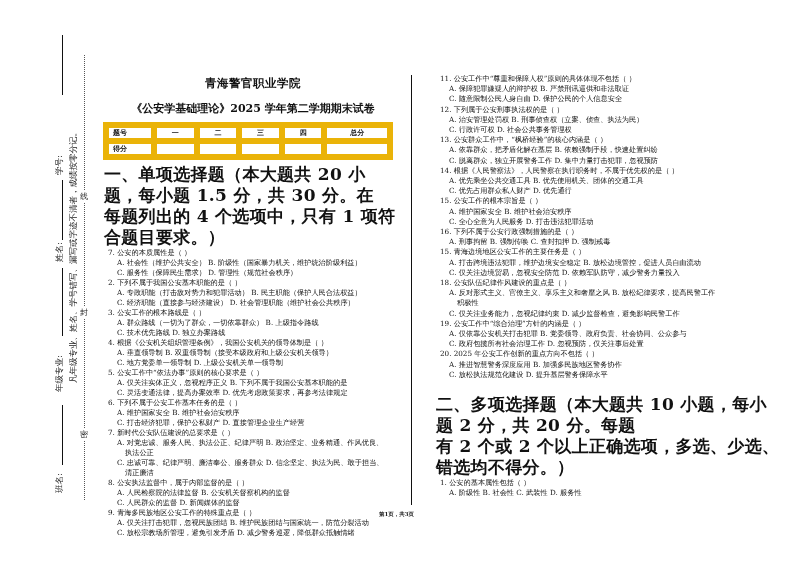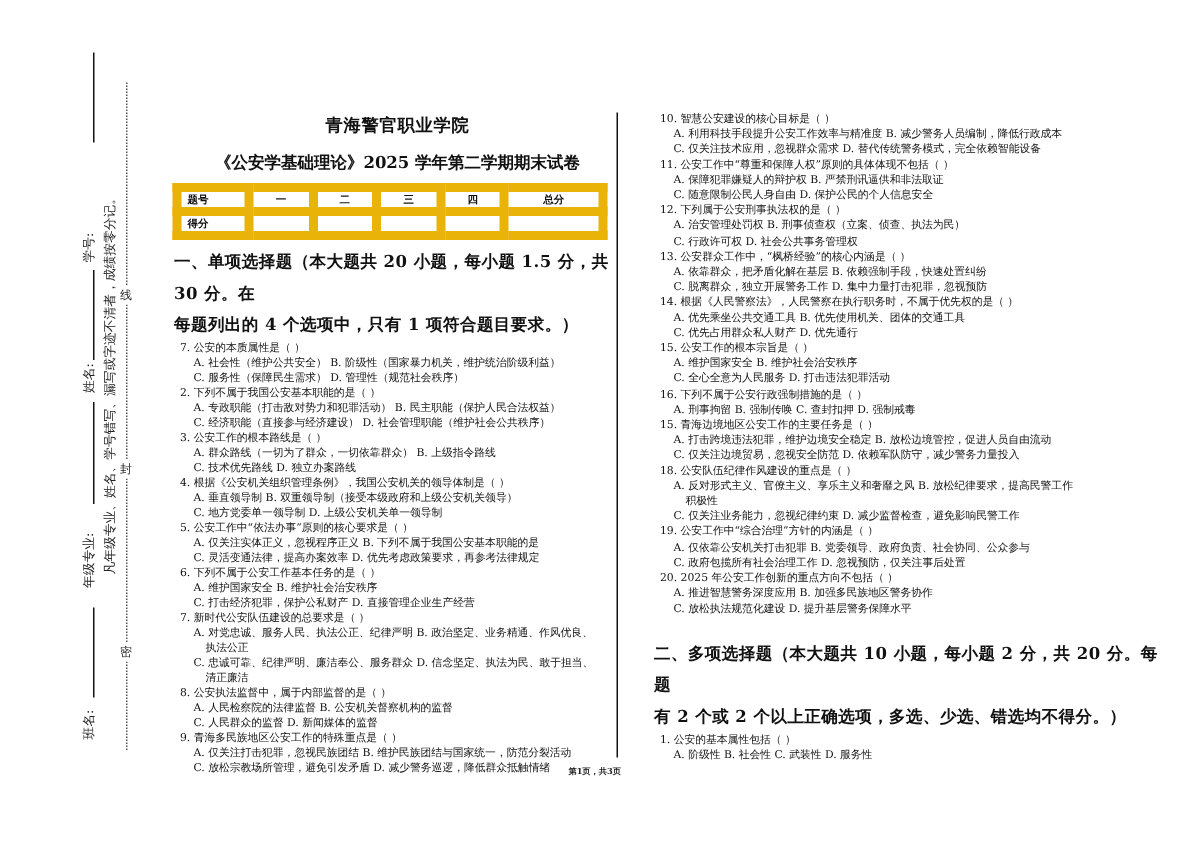--- a/index.html
+++ b/index.html
@@ -9,31 +9,31 @@
 
   
   .margin-col { position:absolute; top:0; left:0; width:95px; height:561px; }
   .vline { position:absolute; left:62px; width:1px; background:#111; }
   .dotline { position:absolute; left:84px; top:55px; height:445px; border-left:1px dotted #555; }
   .vtext { position:absolute; transform-origin:left top; transform:rotate(-90deg);
            font-size:8.5px; white-space:nowrap; color:#222; }
   .seal-char { position:absolute; left:80px; font-size:8px; background:#fff; color:#222; padding:1px 0; }
 
   
-  .col-left { position:absolute; left:120px; top:72px; width:290px; }
+  .col-left { position:absolute; left:108px; top:72px; width:290px; }
   .col-right { position:absolute; left:440px; top:74px; width:340px; }
   .divider { position:absolute; left:411px; top:75px; width:1px; height:430px; background:#111; }
 
   .school { text-align:center; font-size:11.5px; font-weight:bold; margin:4px 0 10px 0; letter-spacing:0.5px; }
   .exam-title { text-align:center; font-size:11px; font-weight:bold; margin-bottom:6px; }
   table.score { border-collapse:collapse; width:290px; font-size:7px; font-weight:bold; margin-left:-5px; }
   table.score td { border:6px solid #eab308; height:9px; text-align:center; padding:0; }
   table.score td:first-child { text-align:left; padding-left:4px; width:38px; }
 
-  .sec-title { font-size:11px; font-weight:bold; line-height:21px; margin:4px 0 0 -4px; letter-spacing:0.3px; }
+  .sec-title { font-size:17px; font-weight:bold; line-height:21px; margin:4px 0 0 -4px; letter-spacing:0.3px; }
   .q-list { margin:0; padding:0; list-style:none; }
   .q { font-size:7.2px; line-height:10px; }
   .q-stem { }
   .opt { padding-left:9px; }
   .opt-cont { padding-left:17px; }
 
   .col-right .q { font-size:7.2px; line-height:10.2px; }
   .col-right .sec-title { margin-top:14px; }
 
   .footer { position:absolute; left:0; width:793px; top:511px; text-align:center; font-size:5.5px; font-weight:bold; color:#222; }
@@ -140,25 +140,20 @@
         <div class="opt">C. 放松宗教场所管理，避免引发矛盾 D. 减少警务巡逻，降低群众抵触情绪</div>
       </div>
     </div>
   </div>
 
   <div class="divider"></div>
 
   <div class="col-right">
     <div class="q-list">
       <div class="q">
-        <div class="q-stem">10. 智慧公安建设的核心目标是（  ）</div>
-        <div class="opt">A. 利用科技手段提升公安工作效率与精准度 B. 减少警务人员编制，降低行政成本</div>
-        <div class="opt">C. 仅关注技术应用，忽视群众需求 D. 替代传统警务模式，完全依赖智能设备</div>
-      </div>
-      <div class="q">
         <div class="q-stem">11. 公安工作中“尊重和保障人权”原则的具体体现不包括（  ）</div>
         <div class="opt">A. 保障犯罪嫌疑人的辩护权 B. 严禁刑讯逼供和非法取证</div>
         <div class="opt">C. 随意限制公民人身自由 D. 保护公民的个人信息安全</div>
       </div>
       <div class="q">
         <div class="q-stem">12. 下列属于公安刑事执法权的是（  ）</div>
         <div class="opt">A. 治安管理处罚权 B. 刑事侦查权（立案、侦查、执法为民）</div>
         <div class="opt">C. 行政许可权 D. 社会公共事务管理权</div>
       </div>
       <div class="q">

